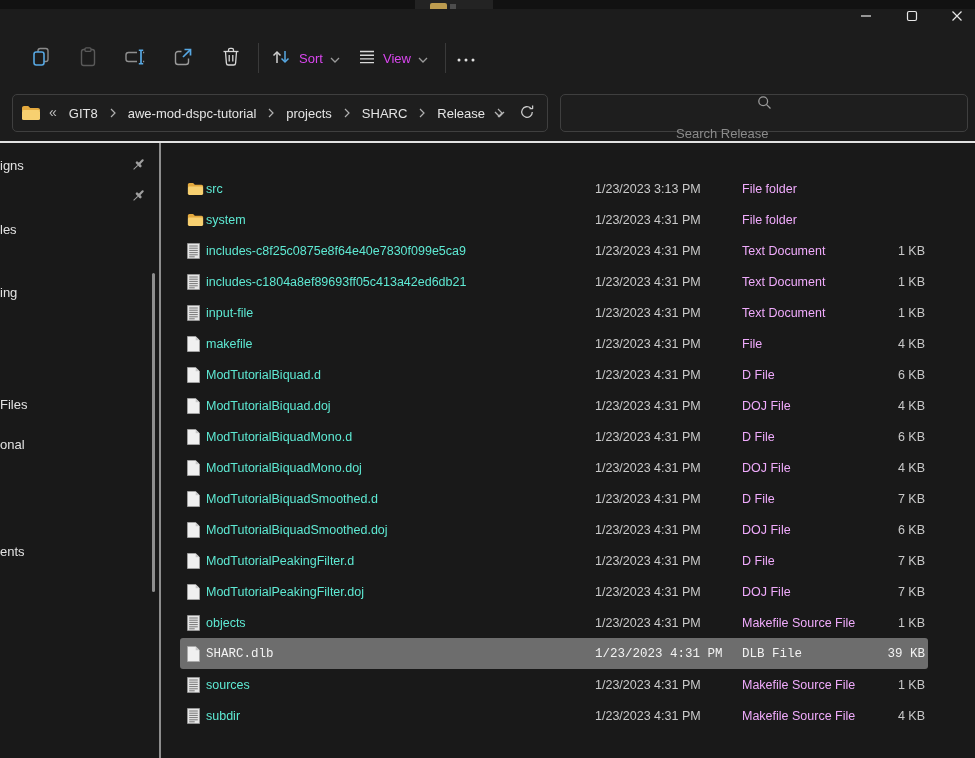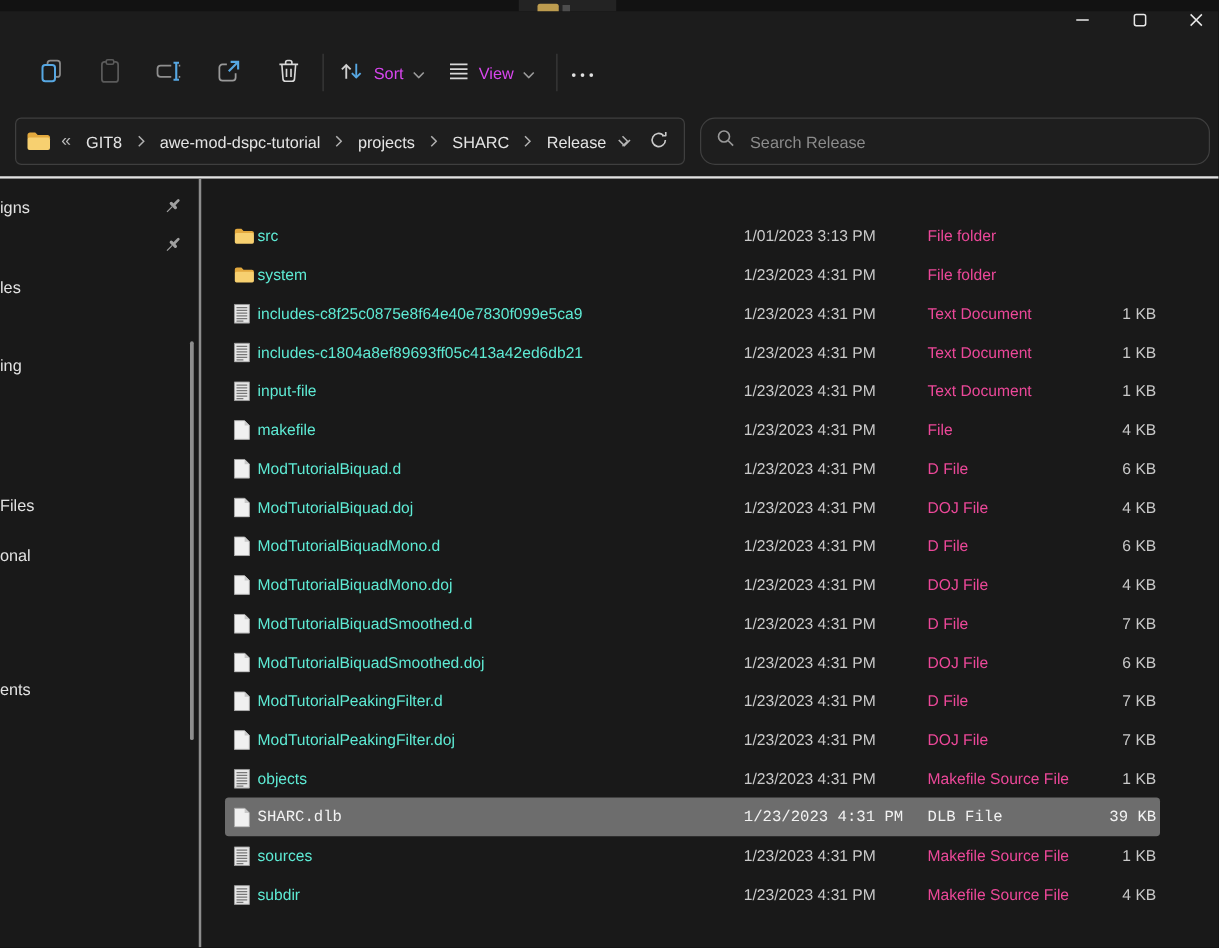--- a/index.html
+++ b/index.html
@@ -48,22 +48,22 @@
   }
   .address-left { display:flex; align-items:center; gap:6px; flex:1; min-width:0; }
   .crumb { color:#e4e4e4; font-size:13px; background:transparent; border:none; padding:2px 4px; border-radius:3px; white-space:nowrap; }
   .crumb-chevron { display:flex; align-items:center; padding:0 2px; }
   .overflow-chevrons { color:#bdbdbd; font-size:14px; padding:0 2px 2px 2px; }
   .address-actions { display:flex; align-items:center; gap:14px; padding-right:4px; }
   .icon-btn { background:transparent; border:none; display:flex; align-items:center; justify-content:center; }
 
   .search-box {
     position:absolute; left:560px; top:6px; width:408px; height:38px;
-    background:#1e1e1e; border:1px solid #3f3f3f; border-radius:12px;
-    display:flex; align-items:center; padding:0 12px; gap:12px;
+    background:#1e1e1e; border:1px solid #3f3f3f; border-radius:5px;
+    display:flex; align-items:center; padding:0 12px; gap:12px;flex-direction:column;
   }
   .search-box input {
     flex:1; background:transparent; border:none; outline:none;
     color:#cfcfcf; font-size:13px; font-family:"Liberation Sans",sans-serif;
   }
   .search-box input::placeholder { color:#8b8b8b; }
 
   
   .chrome-separator { position:absolute; top:141px; left:0; width:975px; height:2px; background:#e2e2e2; }
 
@@ -97,21 +97,21 @@
   .sort-caret { position:absolute; left:224px; top:0px; }
 
   
   .file-list { position:absolute; top:30px; left:0; width:814px; }
   .row { position:relative; width:748px; height:31px; margin-left:19px; border-radius:3px; background:transparent; }
   .row.selected { background:#6d6d6d;font-family:Liberation Mono, monospace; }
   .cell { position:absolute; top:0; height:31px; display:flex; align-items:center; font-size:12.5px; }
   .cell.c-icon { left:7px; width:18px; }
   .cell.c-name { left:26px; width:370px; color:#5eead4; white-space:nowrap; overflow:hidden; }
   .cell.c-date { left:415px; width:140px; color:#c9c9c9; }
-  .cell.c-type { left:562px; width:140px; color:#ec4899; }
+  .cell.c-type { left:562px; width:140px; color:#f0abfc; }
   .cell.c-size { left:655px; width:90px; color:#c9c9c9; justify-content:flex-end; }
   .row.selected .cell { color:#f2f2f2; }
   .row .ic { display:none; line-height:0; }
   .row[data-icon="folder"] .ic-folder { display:block; }
   .row[data-icon="text"]   .ic-text   { display:block; }
   .row[data-icon="file"]   .ic-file   { display:block; }
 </style>
 </head>
 <body>
 
@@ -330,21 +330,21 @@
       <div class="file-list">
           <div class="row" data-icon="folder">
     <span class="cell c-icon">
       <span class="ic ic-folder"><svg width="17" height="14" viewBox="0 0 20 16">
                   <path d="M1 3c0-1.1.9-2 2-2h4.2l2 2H17c1.1 0 2 .9 2 2v1H1z" fill="#e3a93e"></path>
                   <rect x="1" y="5" width="18" height="10" rx="1.6" fill="#f7d070"></rect>
                 </svg></span>
 
     </span>
     <span class="cell c-name">src</span>
-    <span class="cell c-date">1/01/2023 3:13 PM</span>
+    <span class="cell c-date">1/23/2023 3:13 PM</span>
     <span class="cell c-type">File folder</span>
     <span class="cell c-size"></span>
   </div>
           <div class="row" data-icon="folder">
     <span class="cell c-icon">
       <span class="ic ic-folder"><svg width="17" height="14" viewBox="0 0 20 16">
                   <path d="M1 3c0-1.1.9-2 2-2h4.2l2 2H17c1.1 0 2 .9 2 2v1H1z" fill="#e3a93e"></path>
                   <rect x="1" y="5" width="18" height="10" rx="1.6" fill="#f7d070"></rect>
                 </svg></span>
 

